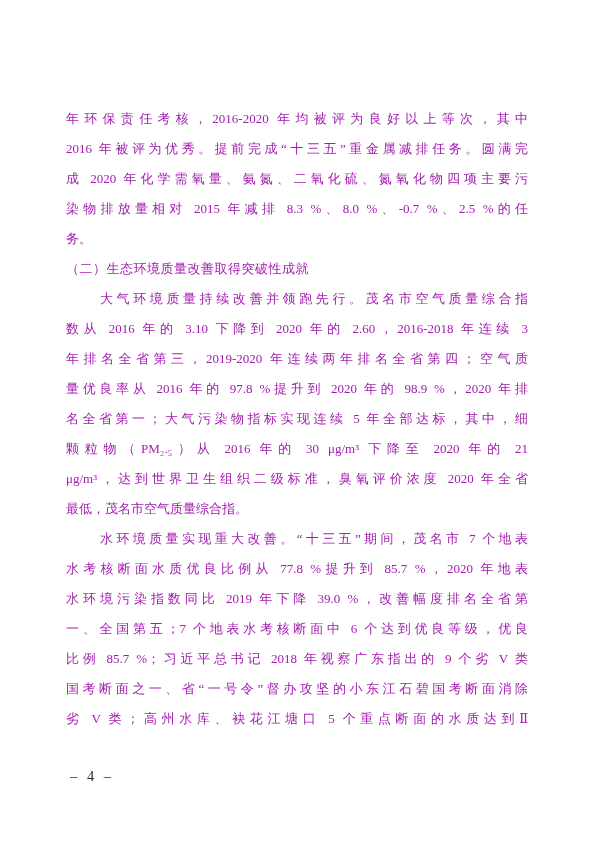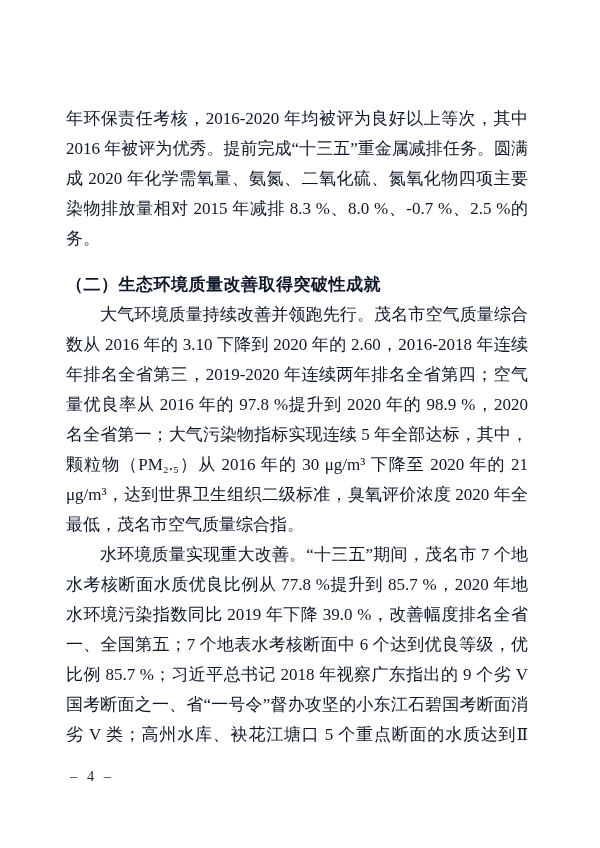--- a/index.html
+++ b/index.html
@@ -18,43 +18,42 @@
     height: 848px;
     background: #ffffff;
     overflow: hidden;
     color: #1d1d1d;
   }
   .content {
     position: absolute;
     left: 66px;
     top: 104px;
     width: 462px;
-    font-size: 17px;
+    font-size: 13px;
     line-height: 30px;
-    color: #0f172a;
+    color: #a21caf;
   }
   .line {
     height: 30px;
     overflow: hidden;
     white-space: nowrap;
     text-align: left;
   }
   
   .line.j {
     text-align: justify;
     text-align-last: justify;
     white-space: normal;
   }
   .line.ind {
     padding-left: 34px; 
   }
   .line.heading {
-    font-weight: bold;
+    font-weight: normal;
     letter-spacing: 0.5px;
-    margin-top: 16px;
   }
   .footer {
     position: absolute;
     left: 70px;
     top: 766px;
     font-size: 14.5px;
     line-height: 20px;
     color: #2a2a2a;
     letter-spacing: 3px;
   }

